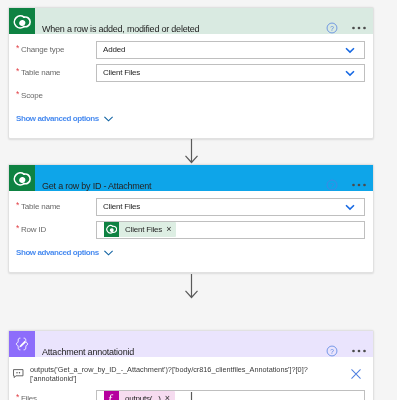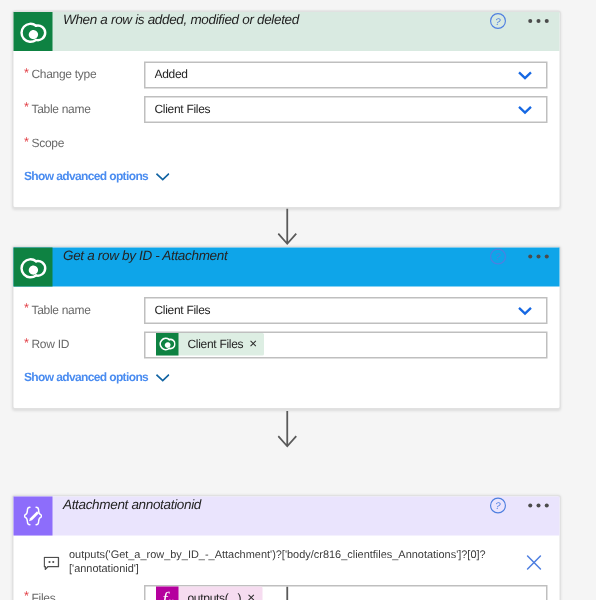--- a/index.html
+++ b/index.html
@@ -5,21 +5,21 @@
   html,body{margin:0;padding:0;}
   body{width:397px;height:400px;background:#f5f5f5;
        font-family:"Liberation Sans",sans-serif;overflow:hidden;
        -webkit-font-smoothing:antialiased;text-rendering:optimizeLegibility;}
   .canvas{position:relative;width:397px;height:400px;transform:translateZ(0);}
 
   
   .card{position:absolute;left:8px;width:366px;background:#ffffff;
         border:1px solid #e1e1e1;box-sizing:border-box;border-radius:2px;
         box-shadow:0 0.6px 1.8px rgba(0,0,0,.10);}
-  .card-head{display:flex;align-items:flex-start;height:26px;box-sizing:border-box;font-style:italic;}
+  .card-head{display:flex;align-items:flex-end;height:26px;box-sizing:border-box;}
   .card-icon{width:26px;height:26px;flex:0 0 26px;display:flex;align-items:center;justify-content:center;}
   .card-title{flex:1;display:flex;align-items:center;font-size:9px;letter-spacing:-0.22px;color:#242424;padding-left:7px;}
   .head-actions{display:flex;align-items:center;padding-right:7px;}
   .help-btn{display:flex;align-items:center;justify-content:center;margin-right:14px;}
   .ellipsis{display:flex;align-items:center;}
   
   
 
   
   .card-body{padding-top:4px;padding-bottom:0;}
@@ -42,21 +42,21 @@
   .token{display:inline-flex;align-items:center;height:15px;border-radius:1px;margin-left:1px;}
   .token .tico{width:15px;height:15px;flex:0 0 15px;display:flex;align-items:center;justify-content:center;overflow:hidden;}
   .token .tlab{font-size:8px;letter-spacing:-0.2px;color:#242424;padding:0 3px 0 6px;white-space:nowrap;}
   .token .tx{font-size:9px;color:#2b2b2b;padding:0 5px 0 1px;line-height:1;}
   .token-green{background:#ddeee3;}
   .token-green .tico{background:#0e8242;}
   .token-fx{background:#f6dcf0;}
   .token-fx .tico{background:#b5009e;overflow:hidden;}
 
   
-  .comment{display:flex;align-items:center;padding:9px 11px 2px 20px;}
+  .comment{display:flex;align-items:flex-start;padding:9px 11px 2px 4px;}
   .comment .cico{flex:0 0 11px;margin-top:3px;display:flex;}
   .comment .ctxt{flex:0 0 287px;width:287px;font-size:7.3px;line-height:8.6px;color:#3b3b3b;padding:0 0 0 6px;word-break:break-all;box-sizing:border-box;}
   .comment .cclose{flex:0 0 auto;margin-left:auto;margin-top:1.5px;display:flex;}
 </style>
 </head>
 <body>
 
 <div class="canvas">
 
   <div class="card" id="card1" style="top:7px;">

